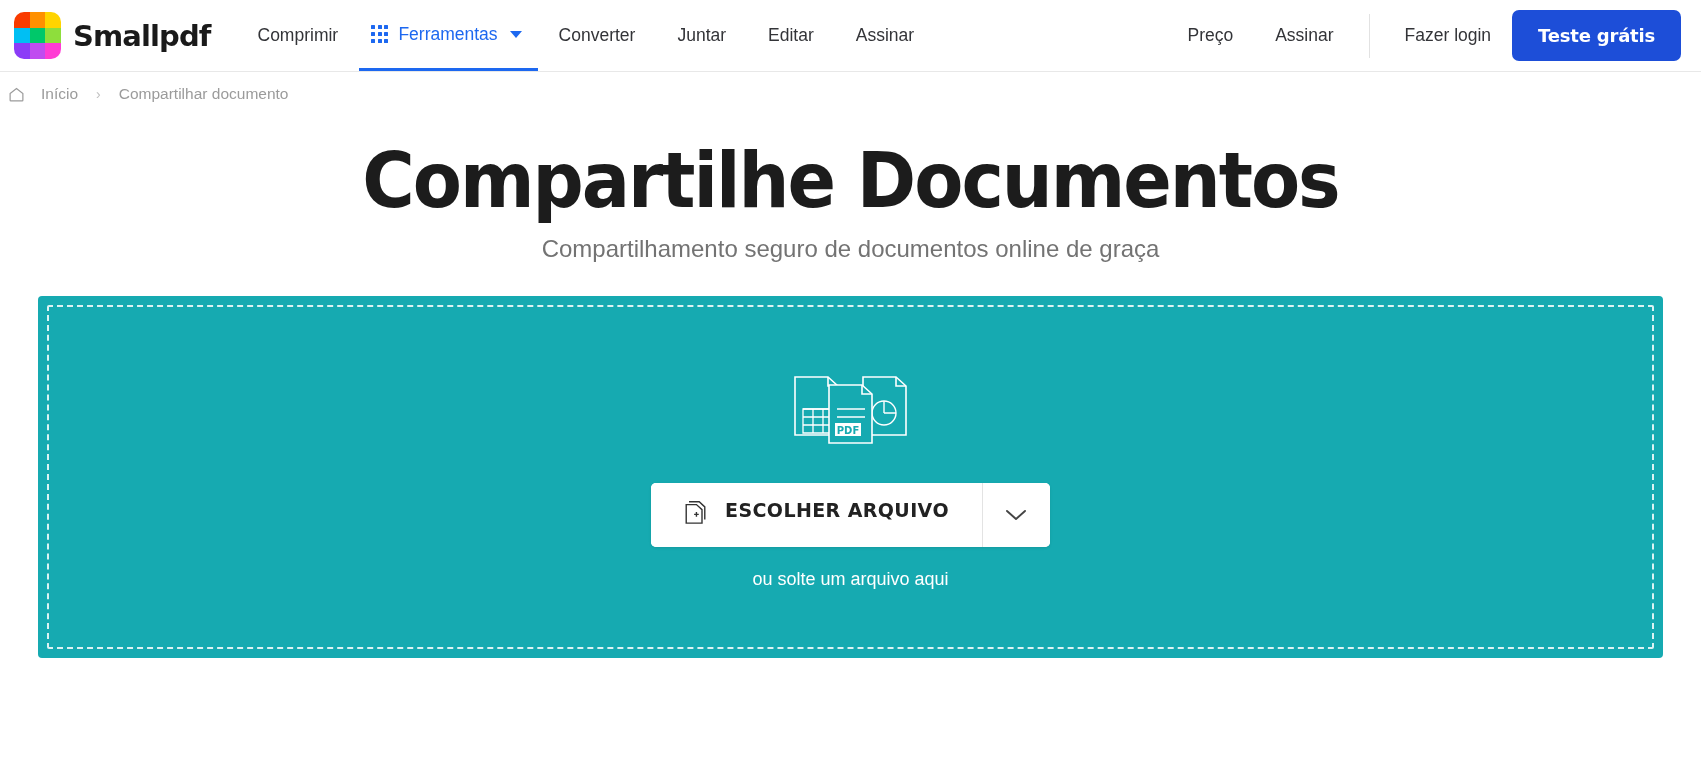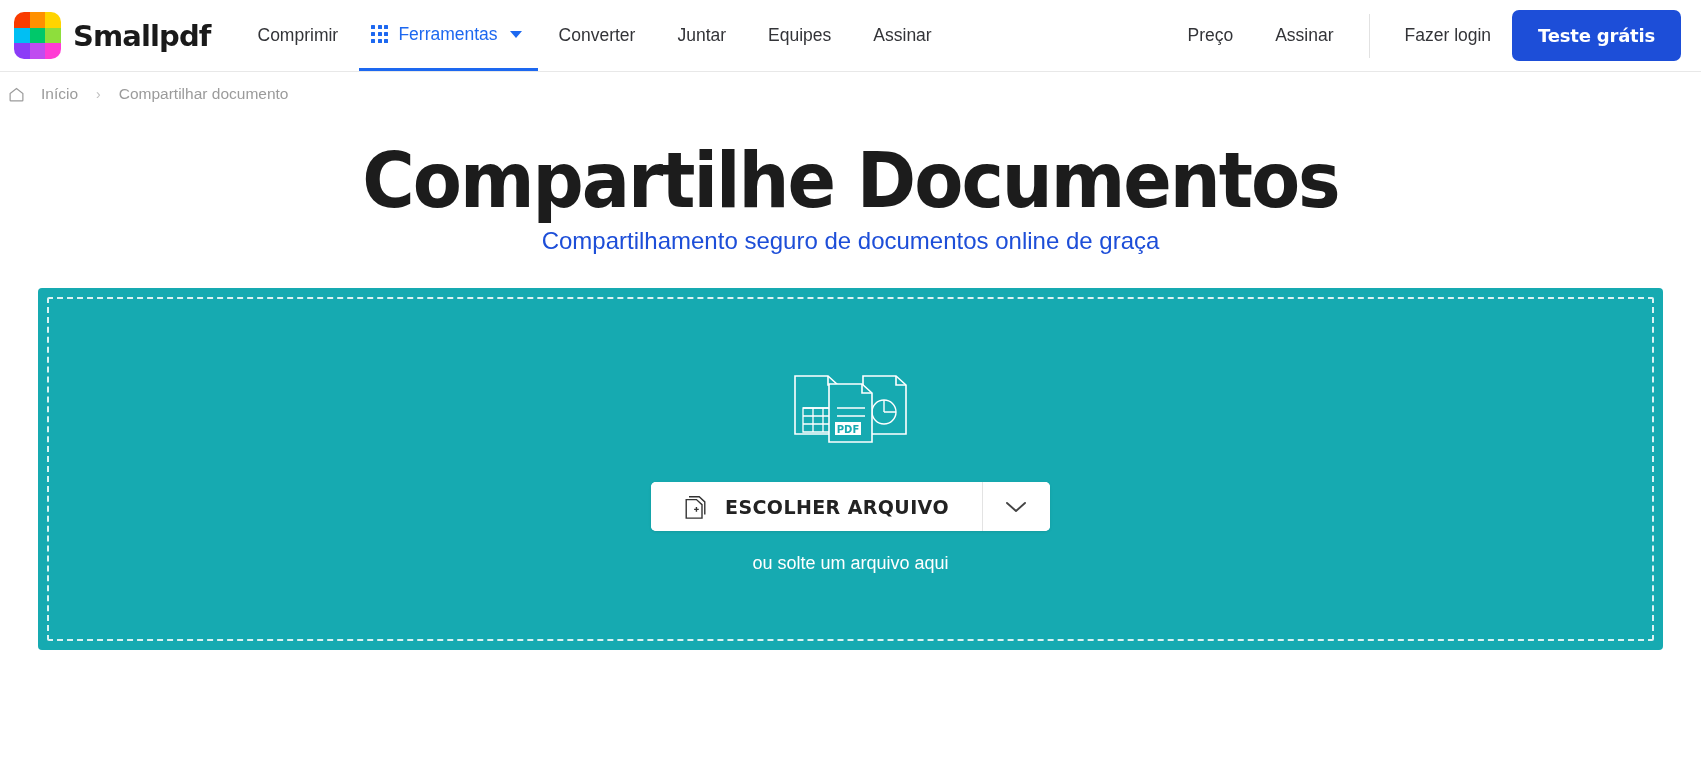--- a/index.html
+++ b/index.html
@@ -150,22 +150,22 @@
     color: #1c1c1c;
     margin-top: 38px;
     font-family: "DejaVu Sans", sans-serif;
     letter-spacing: -2.2px;
     transform: scaleX(0.93);
   }
 
   .hero-sub {
     text-align: center;
     font-size: 24px;
-    color: #1d4ed8;
-    margin-top: 6px;
+    color: #737373;
+    margin-top: 14px;
     font-weight: 400;
   }
 
   
   .dropzone-wrap {
     margin: 33px 38px 0 38px;
     height: 362px;
     background: #16aab1;
     border-radius: 4px;
     padding: 9px;
@@ -190,24 +190,24 @@
     display: flex;
     align-items: stretch;
     background: #fff;
     border-radius: 5px;
     overflow: hidden;
     box-shadow: 0 1px 3px rgba(0,0,0,0.10);
   }
 
   .choose-btn {
     display: flex;
-    align-items: center;
+    align-items: flex-start;
     gap: 18px;
-    padding: 0 33px;
-    height: 49px;
+    padding: 16px 33px;
+    height: 64px;
     background: #fff;
     border: none;
     cursor: pointer;
     font-size: 19px;
     font-weight: 700;
     color: #222;
     letter-spacing: 0.4px;
     font-family: "DejaVu Sans", sans-serif;
     white-space: nowrap;
   }
@@ -263,21 +263,21 @@
           <i></i>
           <i></i>
           <i></i>
           <i></i>
       </span>
       <span>Ferramentas</span>
       <span class="caret"></span>
     </a>
     <a class="nav-item">Converter</a>
     <a class="nav-item">Juntar</a>
-    <a class="nav-item">Equipes</a>
+    <a class="nav-item">Editar</a>
     <a class="nav-item">Assinar</a>
   </nav>
 
   <div class="nav-right">
     <a class="nav-item">Preço</a>
     <a class="nav-item">Assinar</a>
     <span class="divider-v"></span>
     <a class="nav-item">Fazer login</a>
     <button class="cta">Teste grátis</button>
   </div>

